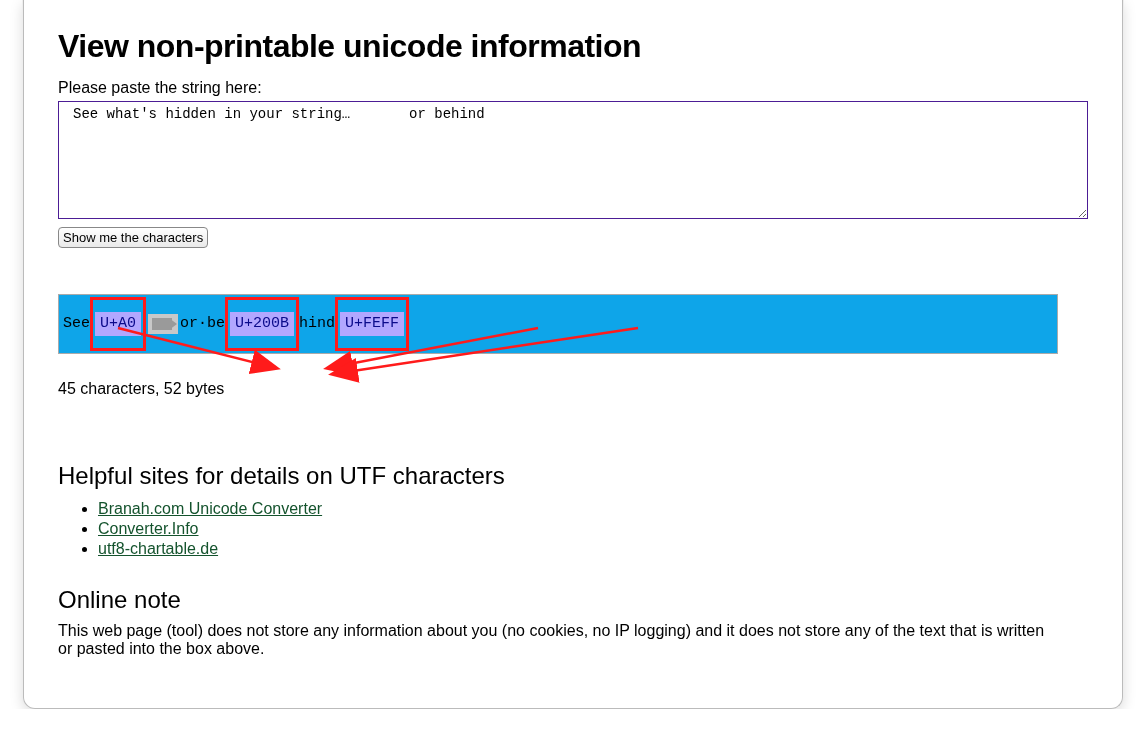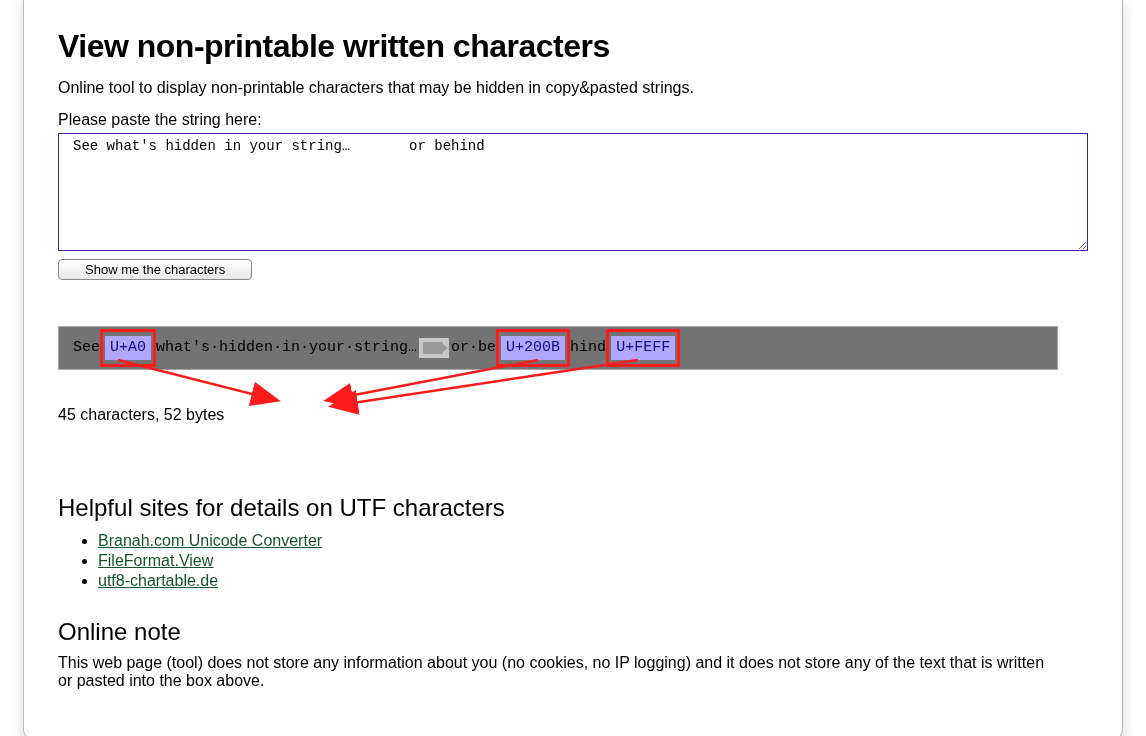--- a/index.html
+++ b/index.html
@@ -35,57 +35,57 @@
     font-family: "Courier New", Courier, monospace;
     font-size: 14px;
     padding: 4px 14px;
     border: 1px solid #4c1d95;
     resize: both;
     display: block;
   }
   button[data-name="show-characters-button"] {
     margin-top: 8px;
     font-size: 13px;
-    padding: 2px 26px;
+    padding: 2px 4px;
     border: 1px solid #888;
     border-radius: 4px;
     background: linear-gradient(#fff,#e9e9e9);
     cursor: pointer;
   }
   .result-area {
     position: relative;
     margin-top: 46px;
     height: 140px;
   }
   .result-line {
     position: relative;
     border: 1px solid #aaa;
-    background: #737373;
+    background: #0ea5e9;
     font-family: "Courier New", Courier, monospace;
     font-size: 15px;
     line-height: 28px;
-    padding: 2px 4px 2px 14px;
+    padding: 2px 4px 2px 4px;
     white-space: nowrap;
     display: flex;
     align-items: center;
     width: 1000px;
     box-sizing: border-box;
   }
   .tok { display: inline-block; }
   .cp {  }
   .codebox {
     display: inline-block;
     background: #b2a7ff;
     color: #0b0b8b;
     border: 1px solid #b2a7ff;
     padding: 0 4px;
     font-family: "Courier New", Courier, monospace;
     font-size: 15px;
     line-height: 22px;
-    margin: 4px 2px;
+    margin: 12px 2px;
     text-align: right;
   }
   .redframe {
     border: 3px solid #ff1b1b;
     padding: 0; 
     display: inline-block;
   }
   .tabbox {
     display: inline-block;
     width: 30px;
@@ -133,38 +133,36 @@
     padding-left: 40px;
   }
   ul.links li { margin: 2px 0; }
   a { color: #14532d; text-decoration: underline; }
 </style>
 </head>
 <body>
 
 <div class="page-wrap" data-name="page-card">
 
-  <h1 data-name="page-title">View non-printable written characters</h1>
-
-  <p data-name="page-description">Online tool to display non-printable characters that may be hidden in copy&amp;pasted strings.</p>
+  <h1 data-name="page-title">View non-printable unicode information</h1>
+
 
   <p class="input-label" data-name="input-label">Please paste the string here:</p>
 
   <textarea data-name="input-textarea" style="">See what's hidden in your string…	or behind​</textarea>
 
   <button data-name="show-characters-button">Show me the characters</button>
 
   <div class="result-area" data-name="result-area">
 
     <div class="result-line" data-name="result-line">
       <span class="tok" data-name="result-text">See</span>
       <span class="redframe" data-name="highlight-frame">
         <span class="codebox" data-name="codepoint-badge">U+A0</span>
       </span>
-      <span class="tok cp" data-name="result-text">what's·hidden·in·your·string…</span>
       <span class="tabbox" data-name="tab-icon">
           <span class="arrowhead"></span>
         </span>
       <span class="tok cp" data-name="result-text">or·be</span>
       <span class="redframe" data-name="highlight-frame">
         <span class="codebox" data-name="codepoint-badge">U+200B</span>
       </span>
       <span class="tok" data-name="result-text">hind</span>
       <span class="redframe" data-name="highlight-frame">
         <span class="codebox" data-name="codepoint-badge">U+FEFF</span>
@@ -179,30 +177,30 @@
       </defs>
 
       <line x1="60" y1="34" x2="218" y2="74" stroke="#ff1b1b" stroke-width="2.5" marker-end="url(#ah)"></line>
 
       <line x1="480" y1="34" x2="270" y2="74" stroke="#ff1b1b" stroke-width="2.5" marker-end="url(#ah)"></line>
 
       <line x1="580" y1="34" x2="275" y2="80" stroke="#ff1b1b" stroke-width="2.5" marker-end="url(#ah)"></line>
     </svg>
 
 
-    <p class="summary" style="position:absolute; left:0; top:80px;" data-name="result-summary">45 characters, 52 bytes</p>
+    <p class="summary" style="position:absolute; left:0; top:86px;" data-name="result-summary">45 characters, 52 bytes</p>
   </div>
 
   <h2 data-name="helpful-heading">Helpful sites for details on UTF characters</h2>
   <ul class="links" data-name="helpful-links-list">
     <li data-name="list-item">
       <a href="#" data-name="link-branah">Branah.com Unicode Converter</a>
     </li>
     <li data-name="list-item">
-      <a href="#" data-name="link-fileformat">FileFormat.View</a>
+      <a href="#" data-name="link-fileformat">Converter.Info</a>
     </li>
     <li data-name="list-item">
       <a href="#" data-name="link-chartable">utf8-chartable.de</a>
     </li>
   </ul>
 
   <h2 data-name="privacy-heading">Online note</h2>
   <p data-name="privacy-text" style="max-width:1000px;">This web page (tool) does not store any information about you (no cookies, no IP logging) and it does not store any of the text that is written or pasted into the box above.</p>
 
 </div>

